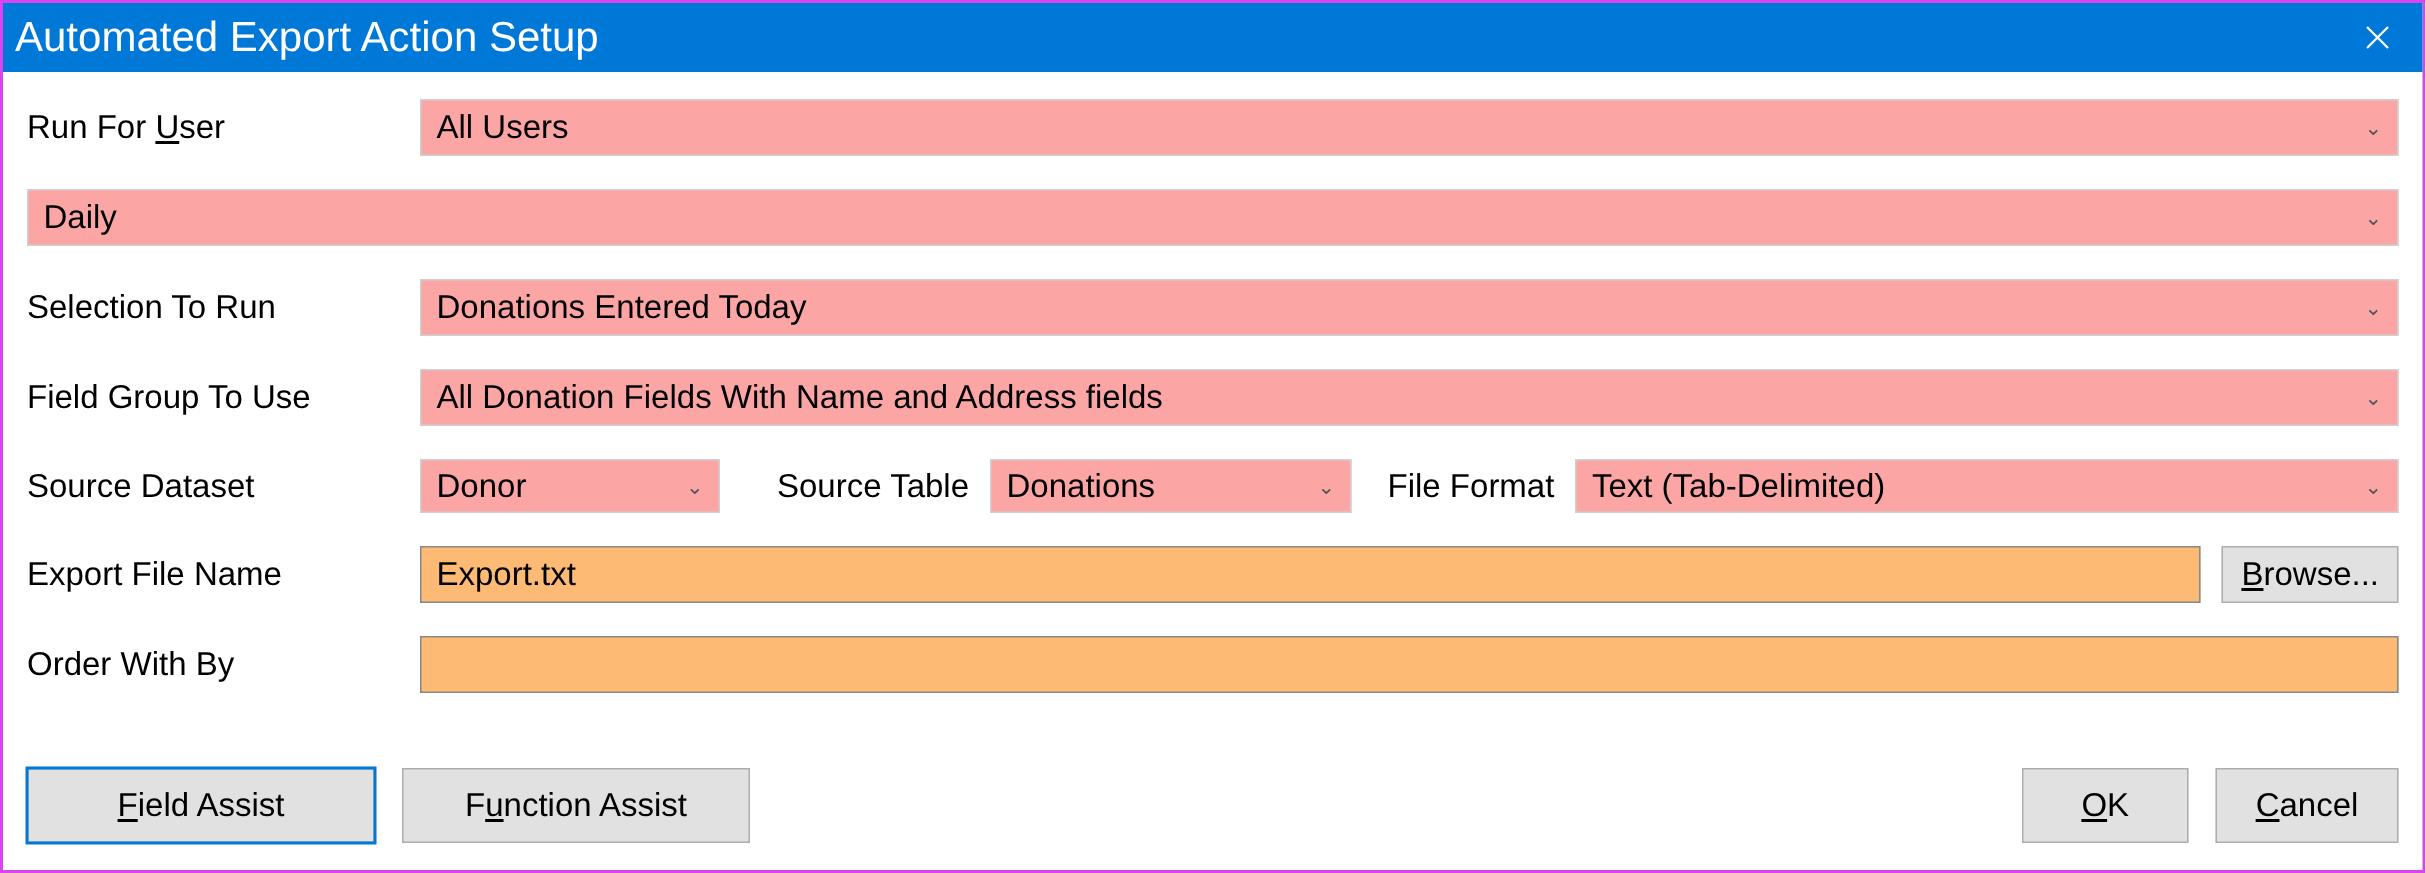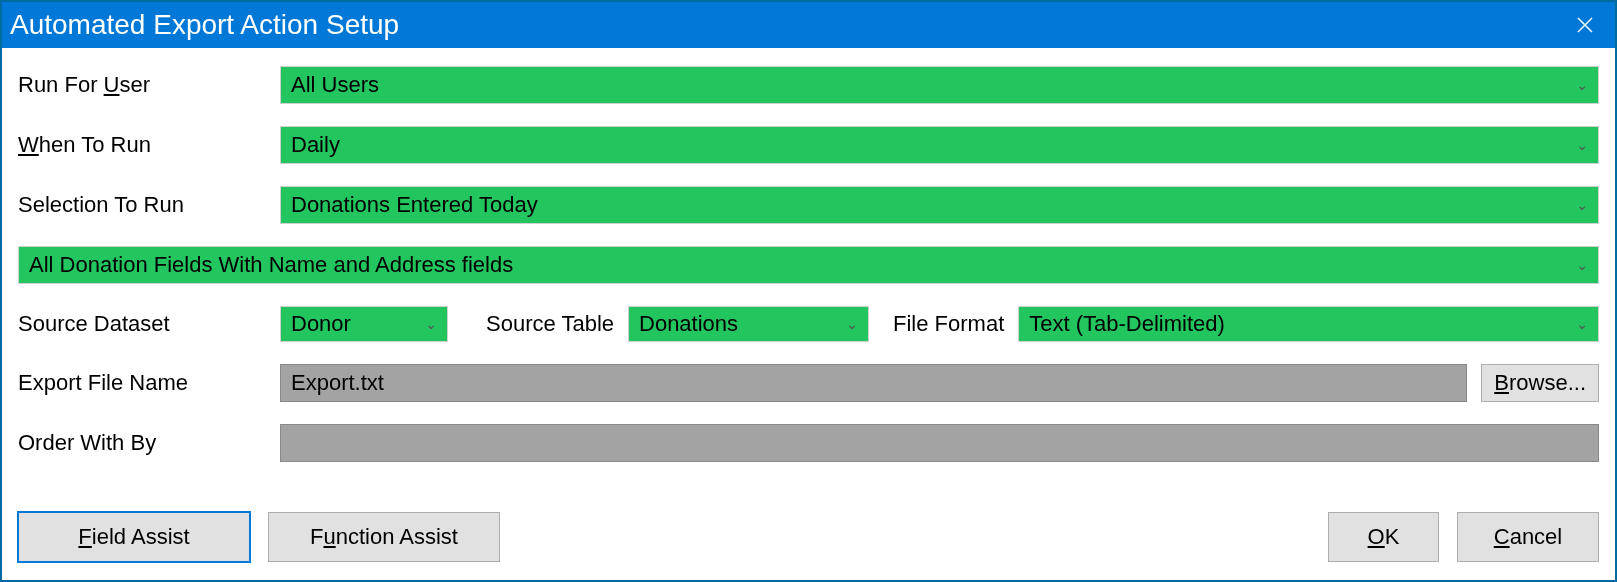--- a/index.html
+++ b/index.html
@@ -9,21 +9,21 @@
     font-family: "Segoe UI", Tahoma, sans-serif;
     font-size: 21px;
     background: #fff;
     width: 1617px;
     height: 582px;
     overflow: hidden;
   }
   .window {
     width: 1617px;
     height: 582px;
-    border: 2px solid #0369a1;
+    border: 2px solid #d946ef;
     background: #fff;
     display: flex;
     flex-direction: column;
   }
   .titlebar {
     background: #0078d7;
     color: #fff;
     height: 46px;
     display: flex;
     align-items: center;
@@ -59,34 +59,34 @@
   .label-col {
     width: 262px;
     flex: 0 0 262px;
     font-size: 22px;
   }
   .full { flex: 1; }
   .select {
     display: flex;
     align-items: center;
     justify-content: space-between;
-    background: #22c55e;
+    background: #fca5a5;
     border: 1px solid #d0d0d0;
     height: 38px;
     padding: 0 10px;
     font-size: 22px;
   }
   .select .chev {
     font-size: 14px;
     color: #555;
   }
   .select-sm { height: 36px; }
   .textbox {
     border: 1px solid #888;
-    background: #a3a3a3;
+    background: #fdba74;
     height: 38px;
     padding: 0 10px;
     font-size: 22px;
     display: flex;
     align-items: center;
   }
   .btn {
     background: #e1e1e1;
     border: 1px solid #adadad;
     height: 50px;
@@ -142,48 +142,46 @@
       <div class="label-col">
         <span>Run For </span><span class="u">U</span><span>ser</span>
       </div>
       <div class="select full">
         <span>All Users</span>
         <span class="chev">⌄</span>
       </div>
     </div>
 
     <div class="row">
-      <div class="label-col">
-        <span class="u">W</span><span>hen To Run</span>
-      </div>
       <div class="select full">
         <span>Daily</span>
         <span class="chev">⌄</span>
       </div>
     </div>
 
     <div class="row">
       <div class="label-col">Selection To Run</div>
       <div class="select full">
         <span>Donations Entered Today</span>
         <span class="chev">⌄</span>
       </div>
     </div>
 
     <div class="row">
+      <div class="label-col">Field Group To Use</div>
       <div class="select full">
         <span>All Donation Fields With Name and Address fields</span>
         <span class="chev">⌄</span>
       </div>
     </div>
 
     <div class="row">
       <div class="label-col">Source Dataset</div>
       <div class="inline-group">
-        <div class="select select-sm" style="width:168px">
+        <div class="select select-sm" style="width:200px">
           <span>Donor</span>
           <span class="chev">⌄</span>
         </div>
         <span class="inline-label" style="margin-left:24px">Source Table</span>
         <div class="select select-sm" style="width:241px">
           <span>Donations</span>
           <span class="chev">⌄</span>
         </div>
         <span class="inline-label" style="margin-left:10px">File Format</span>
         <div class="select select-sm" style="flex:1">
@@ -216,17 +214,17 @@
     <div class="btn btn-focus" style="width:232px">
       <span><span class="u">F</span><span>ield Assist</span></span>
     </div>
     <div class="btn" style="width:232px">
       <span><span>F</span><span class="u">u</span><span>nction Assist</span></span>
     </div>
     <div class="spacer"></div>
     <div class="btn" style="width:111px">
       <span><span class="u">O</span><span>K</span></span>
     </div>
-    <div class="btn" style="width:142px">
+    <div class="btn" style="width:122px">
       <span><span class="u">C</span><span>ancel</span></span>
     </div>
   </div>
 </div>
 
 </body></html>

